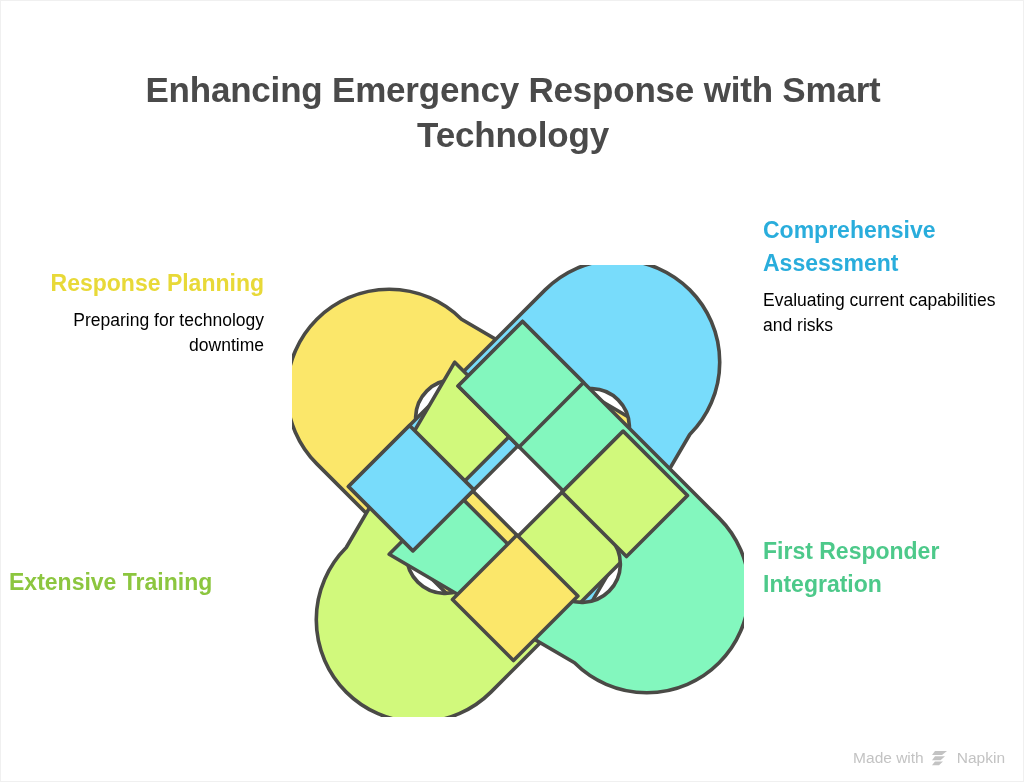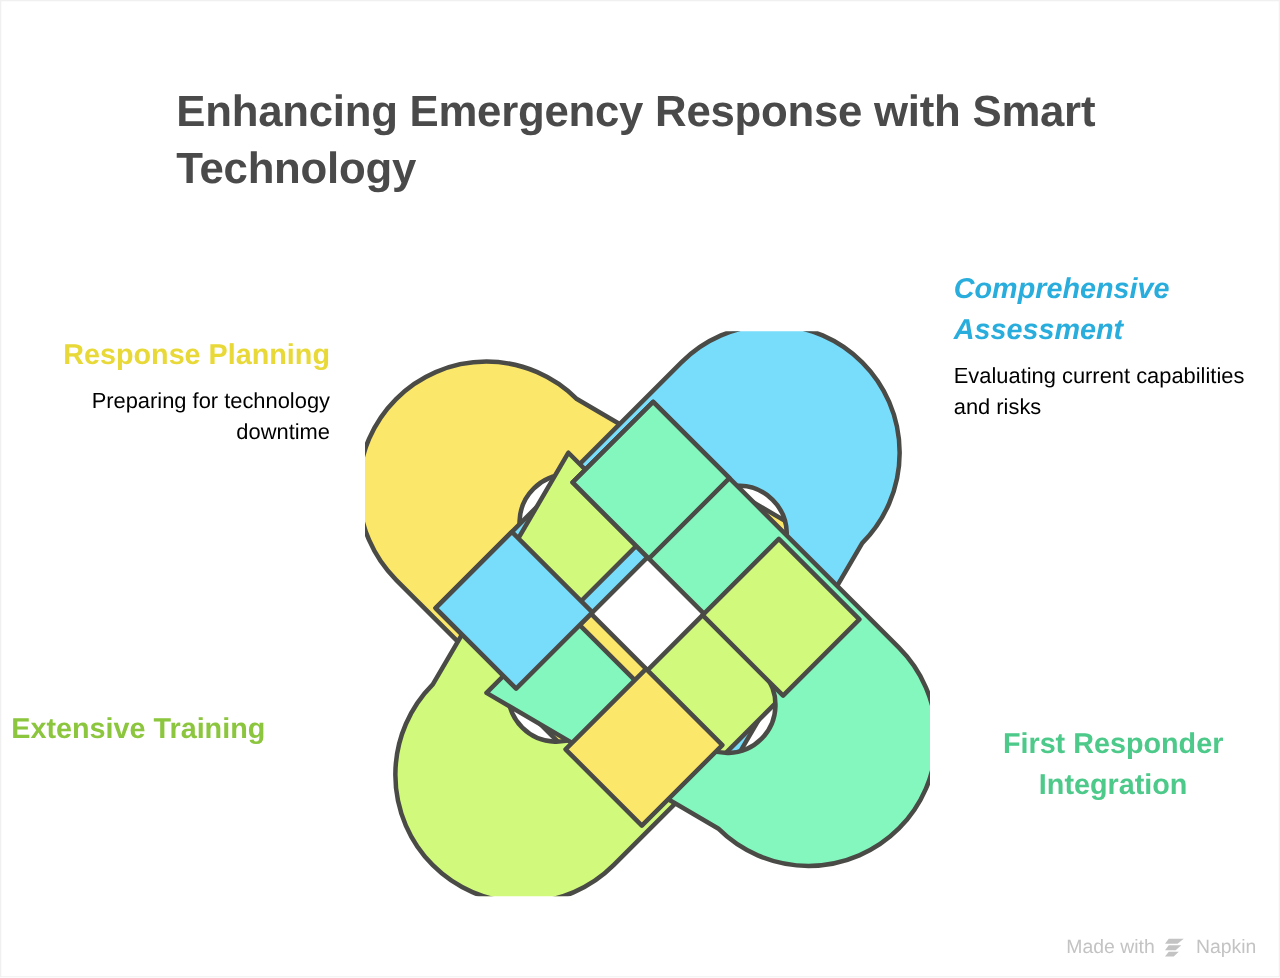--- a/index.html
+++ b/index.html
@@ -19,20 +19,21 @@
     border: 1px solid #f0f0f0;
     overflow: hidden;
   }
 
   
   #title {
     position: absolute;
     left: 140px;
     top: 66px;
     width: 744px;
+    text-align: center;
     font-size: 35px;
     line-height: 45px;
     font-weight: bold;
     color: #4a4a4a;
     letter-spacing: -0.2px;
   }
 
   
   .quad {
     position: absolute;
@@ -47,21 +48,21 @@
   .quad .desc {
     font-size: 17.5px;
     line-height: 25px;
     color: #000000;
     margin: 0;
   }
 
   #quad-tl { left: 8px;   top: 266px; text-align: right; }
   #quad-tr { left: 762px; top: 213px; text-align: left;  }
   #quad-bl { left: 8px;   top: 565px; text-align: left; }
-  #quad-br { left: 762px; top: 577px; text-align: center;  }
+  #quad-br { left: 762px; top: 534px; text-align: left;  }
 
   
   #knot {
     position: absolute;
     left: 291px;
     top: 264px;
     width: 452px;
     height: 452px;
   }
   #knot svg { display: block; width: 100%; height: 100%; }
@@ -88,21 +89,21 @@
 <div id="canvas">
 
   <div id="title" style="color: rgb(74, 74, 74);">Enhancing Emergency Response with Smart Technology</div>
 
   <div class="quad" id="quad-tl">
     <p class="head" style="color: rgb(232, 217, 56);">Response Planning</p>
     <p class="desc">Preparing for technology downtime</p>
   </div>
 
   <div class="quad" id="quad-tr">
-    <p class="head" style="color: rgb(41, 173, 220); font-style: italic;">Comprehensive Assessment</p>
+    <p class="head" style="color: rgb(41, 173, 220);">Comprehensive Assessment</p>
     <p class="desc">Evaluating current capabilities and risks</p>
   </div>
 
   <div class="quad" id="quad-bl">
     <p class="head" style="color: rgb(140, 198, 63);">Extensive Training</p>
   </div>
 
   <div class="quad" id="quad-br">
     <p class="head" style="color: rgb(77, 201, 138);">First Responder Integration</p>
   </div>

